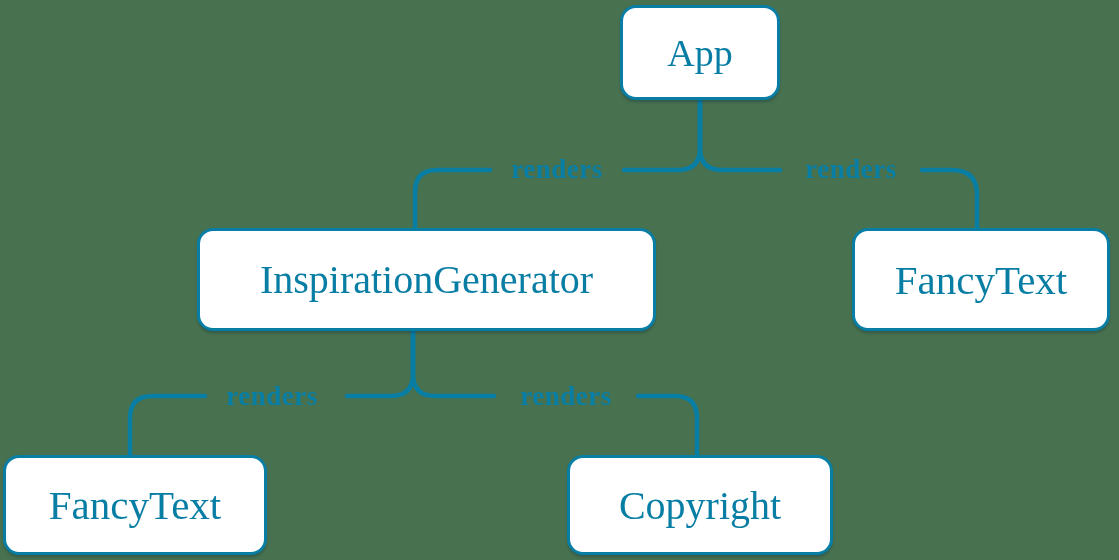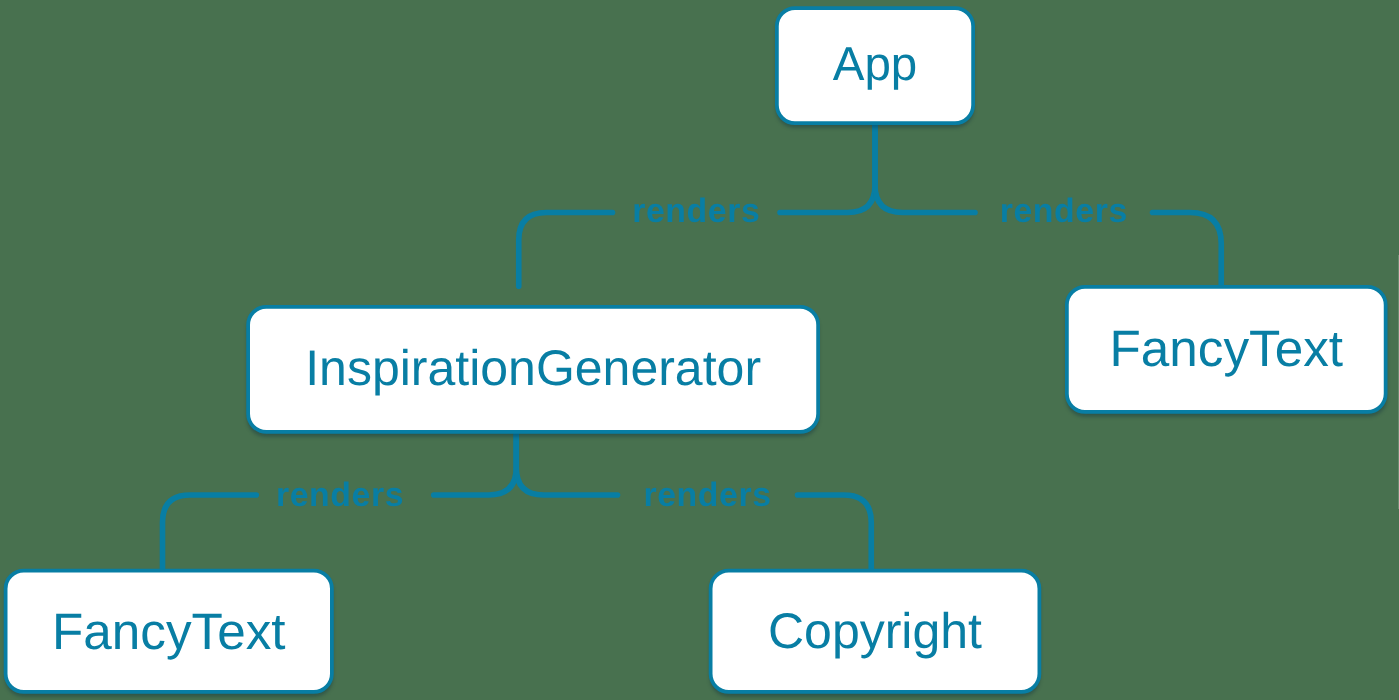--- a/index.html
+++ b/index.html
@@ -5,21 +5,21 @@
   html, body {
     margin: 0;
     padding: 0;
   }
   .canvas {
     position: relative;
     width: 1119px;
     height: 560px;
     background: #48714F;
     overflow: hidden;
-    font-family: Liberation Sans, sans-serif;
+    font-family: Liberation Serif, serif;
   }
   .edges {
     position: absolute;
     left: 0;
     top: 0;
     width: 1119px;
     height: 560px;
   }
   .edges path {
     fill: none;
@@ -34,21 +34,21 @@
     border: 3.5px solid #087EA4;
     border-radius: 16px;
     color: #087EA4;
     display: flex;
     align-items: center;
     justify-content: center;
     box-shadow: 0 3px 3px -1px rgba(10, 40, 60, 0.35);
     white-space: nowrap;
   }
   .node-app                  { left: 620px; top: 5px;   width: 160px; height: 95px;  font-size: 38px; }
-  .node-inspiration-generator{ left: 197px; top: 228px; width: 459px; height: 103px; font-size: 40px; margin-top: 16px; }
+  .node-inspiration-generator{ left: 197px; top: 228px; width: 459px; height: 103px; font-size: 40px; }
   .node-fancy-text-top       { left: 852px; top: 228px; width: 258px; height: 103px; font-size: 41px; }
   .node-fancy-text-bottom    { left: 3px;   top: 455px; width: 264px; height: 100px; font-size: 41px; }
   .node-copyright            { left: 567px; top: 455px; width: 266px; height: 100px; font-size: 40px; text-align: right; }
   .edge-label {
     position: absolute;
     transform: translate(-50%, -50%);
     color: #087EA4;
     font-size: 27px;
     font-weight: bold;
     letter-spacing: 0.5px;

